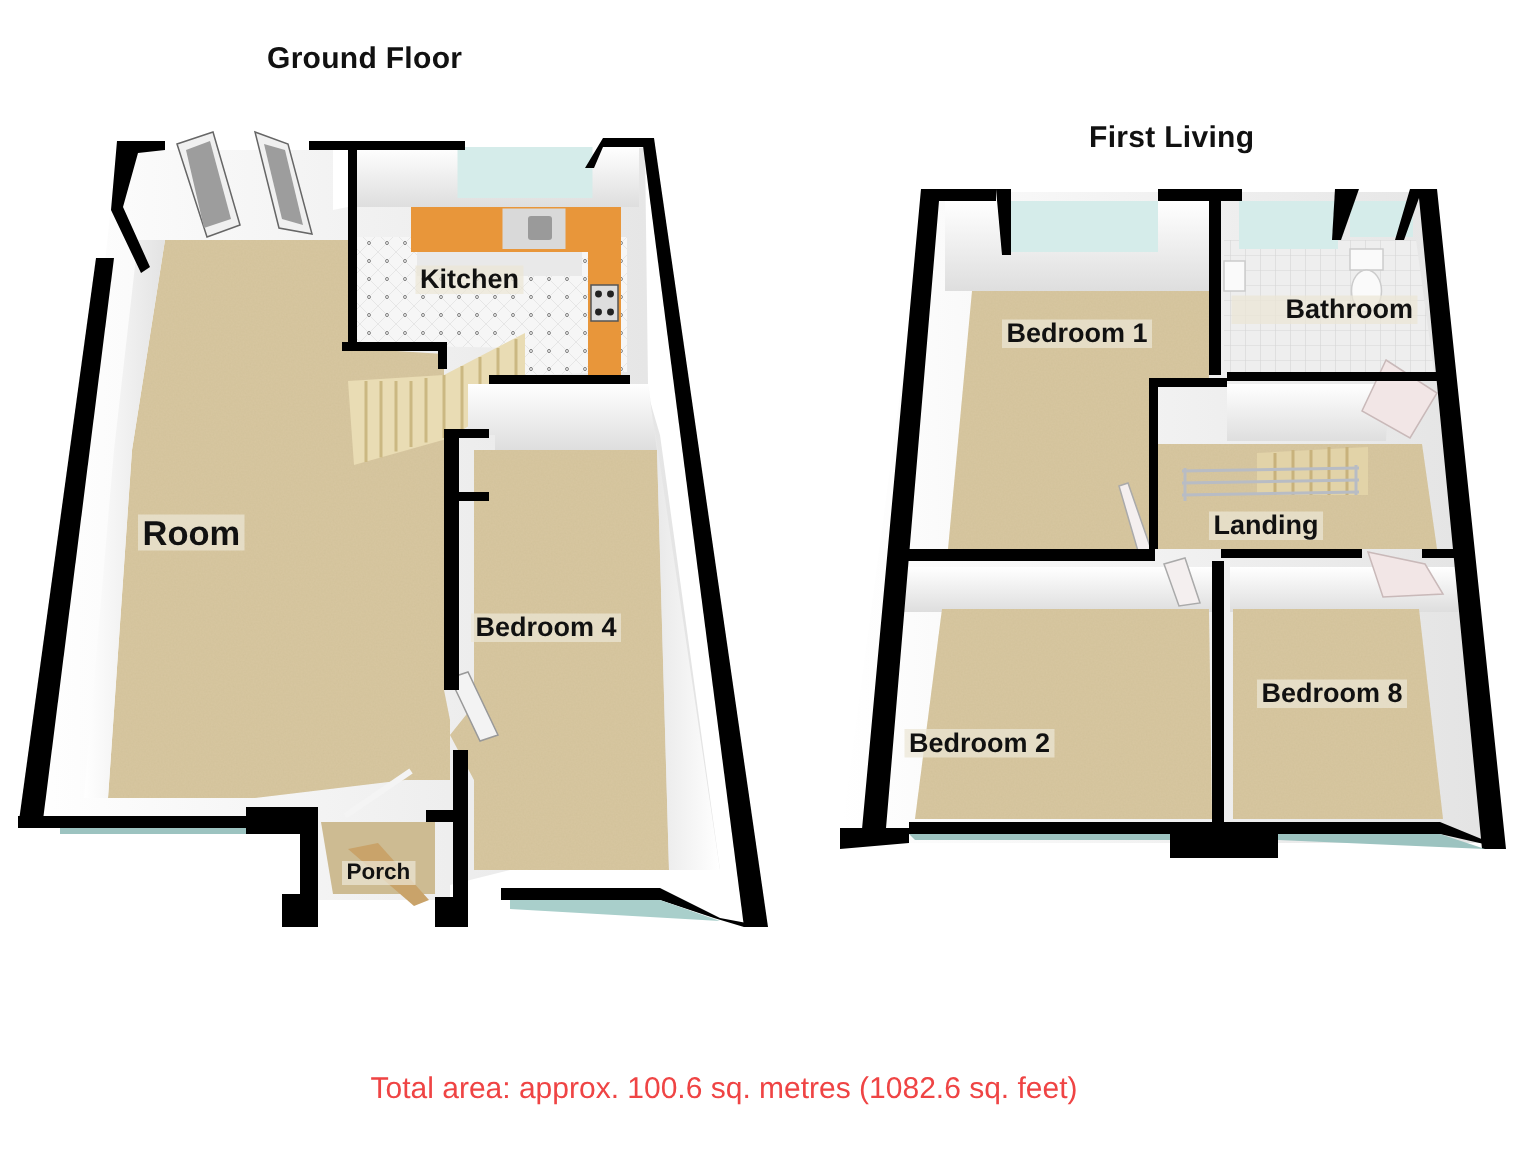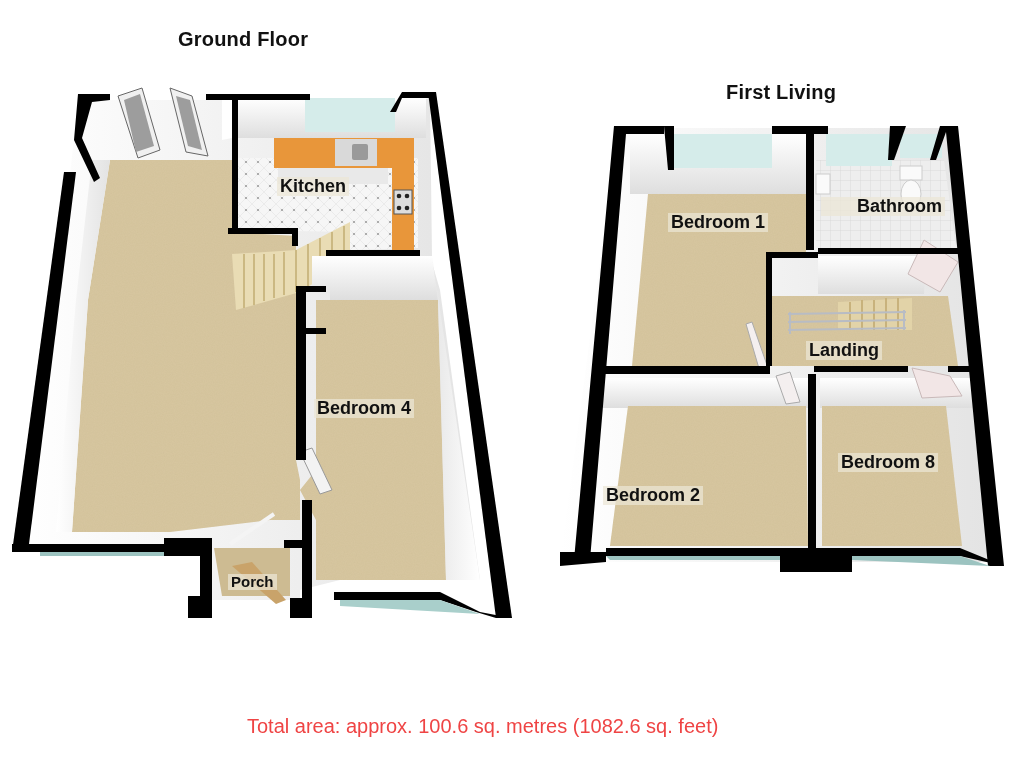--- a/index.html
+++ b/index.html
@@ -194,23 +194,24 @@
       <polygon points="606,548 780,548 780,556 606,556"></polygon>
       <polygon points="780,548 852,548 852,572 780,572"></polygon>
       <polygon points="852,548 960,548 1004,566 960,556 852,556"></polygon>
     </g>
     <polygon points="606,556 780,556 780,560 610,560" fill="#9cc3c0"></polygon>
     <polygon points="852,556 960,556 990,566 852,560" fill="#9cc3c0"></polygon>
   </g>
 </svg>
 
 <div class="room-label lbl-lg" style="left:92px; top:343px;">
+  <div>Room</div>
 </div>
 <div class="room-label lbl-md" style="left:277px; top:177px;">Kitchen</div>
-<div class="room-label lbl-md" style="left:314px; top:399px;">Bedroom 4</div>
+<div class="room-label lbl-md" style="left:314px; top:409px;">Bedroom 4</div>
 <div class="room-label lbl-sm" style="left:228px; top:574px;">Porch</div>
 
 <div class="room-label lbl-md" style="left:632px; top:213px;margin-left:36px;">Bedroom 1</div>
 <div class="room-label lbl-md" style="left:821px; top:197px;padding-left:36px;">Bathroom</div>
 <div class="room-label lbl-md" style="left:806px; top:341px;">Landing</div>
 <div class="room-label lbl-md" style="left:603px; top:452px;margin-top:34px;">Bedroom 2</div>
 <div class="room-label lbl-md" style="left:838px; top:453px;">Bedroom 8</div>
 
 <div id="total-area">Total area: approx. 100.6 sq. metres (1082.6 sq. feet)</div>
 

